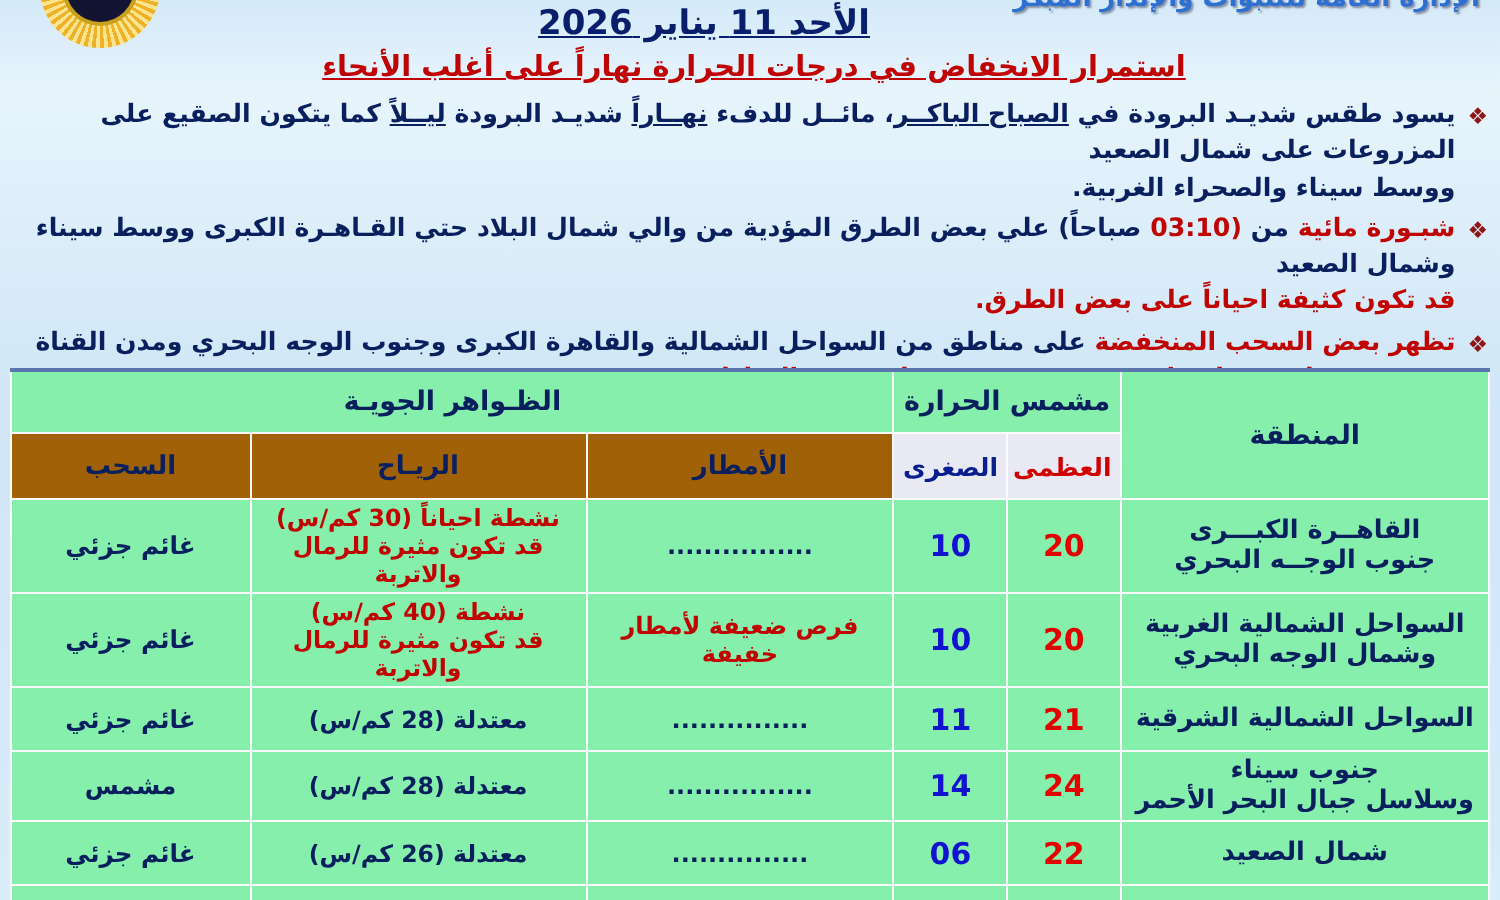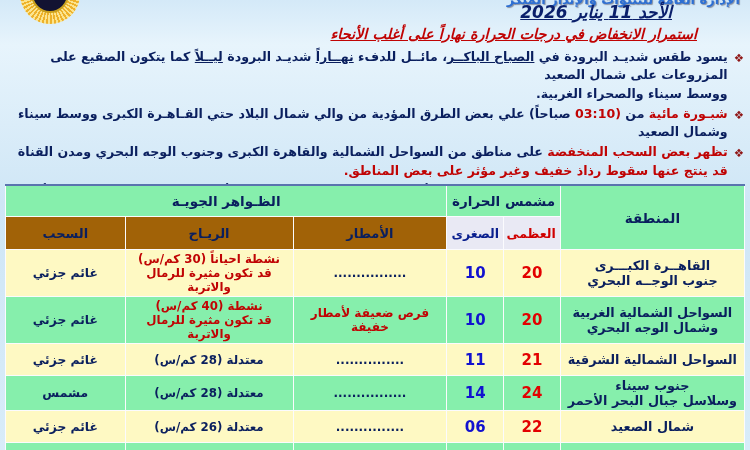--- a/index.html
+++ b/index.html
@@ -16,21 +16,21 @@
   .logo::after{
     content:"";position:absolute;inset:11px;border-radius:50%;
     background:#131332;border:2px solid #c9a01d;box-sizing:border-box;
   }
   .department{
     position:absolute;top:-8px;right:10px;white-space:nowrap;
     color:#2e6fd2;font-size:13px;font-weight:bold;
     text-shadow:1px 1px 1px rgba(70,70,90,.55);
     direction:rtl;
   }
-  .center-block{position:absolute;left:0;width:672px;direction:rtl;font-style:italic;}
+  .center-block{position:absolute;left:16px;width:672px;text-align:center;direction:rtl;}
   .date-title{top:2px;color:#0a1f6b;font-size:17px;font-weight:bold;text-decoration:underline;}
   .headline{top:26px;color:#c00404;font-size:14.5px;font-weight:bold;text-decoration:underline;padding-left:25px;}
   
   .bullets{
     position:absolute;top:48px;right:6px;left:4px;direction:rtl;
     display:flex;flex-direction:column;gap:2px;
   }
   .bullet{display:flex;gap:6px;font-size:12.6px;font-weight:bold;line-height:1.45;color:#0a1f5e;}
   .bullet .marker{color:#8f1616;font-size:11.5px;padding-top:2px;flex:0 0 auto;}
   .bullet .text{white-space:pre-wrap;}
@@ -43,21 +43,21 @@
     border-collapse:collapse;direction:rtl;table-layout:fixed;
     border:1px solid #7b90c0;border-top:2px solid #5a74ae;
   }
   .forecast-table th,.forecast-table td{
     border:1px solid #fbfbfe;padding:2px 4px;text-align:center;vertical-align:middle;
   }
   .th-group{background:#86efac;color:#0a1f5e;font-size:13.5px;font-weight:bold;height:26px;}
   .th-sub{background:#a16207;color:#0a1f5e;font-size:13px;font-weight:bold;height:28px;}
   .th-max{background:#e9e9f4;color:#d00000;font-size:12.5px;font-weight:bold;}
   .th-min{background:#e9e9f4;color:#0a1f8e;font-size:12.5px;font-weight:bold;}
-  tr.row-odd td{background:#fef9c3;}
+  tr.row-odd td{background:#86efac;}
   tr.row-even td{background:#86efac;}
   td.cell-region{color:#0a1f5e;font-size:12.8px;font-weight:bold;white-space:pre-line;height:27px;}
   td.cell-max{color:#e30000;font-size:15px;font-weight:bold;}
   td.cell-min{color:#1212cf;font-size:15px;font-weight:bold;}
   td.cell-rain{color:#0a1f5e;font-size:12px;font-weight:bold;}
   td.cell-rain.red{color:#c00404;}
   td.cell-wind{color:#0a1f5e;font-size:11.8px;font-weight:bold;white-space:pre-line;}
   td.cell-wind.red{color:#c00404;}
   td.cell-clouds{color:#0a1f5e;font-size:12.3px;font-weight:bold;}
 </style>
@@ -73,21 +73,21 @@
 
 <div class="bullets" id="bullet-list">
     <div class="bullet">
       <span class="marker">❖</span>
       <div class="text"><span class="seg-navy">يسود طقس شديـد البرودة في </span><span class="seg-navy seg-u">الصباح الباكــر</span><span class="seg-navy">، مائــل للدفء </span><span class="seg-navy seg-u">نهــاراً</span><span class="seg-navy"> شديـد البرودة </span><span class="seg-navy seg-u">ليــلاً</span><span class="seg-navy"> كما يتكون الصقيع على المزروعات على شمال الصعيد
 ووسط سيناء والصحراء الغربية.</span></div>
     </div>
     <div class="bullet">
       <span class="marker">❖</span>
       <div class="text"><span class="seg-red">شبـورة مائية </span><span class="seg-navy">من </span><span class="seg-red">(03:10</span><span class="seg-navy"> صباحاً) علي بعض الطرق المؤدية من والي شمال البلاد حتي القـاهـرة الكبرى ووسط سيناء  وشمال الصعيد
-</span></div>
+</span><span class="seg-red">قد تكون كثيفة احياناً على بعض الطرق.</span></div>
     </div>
     <div class="bullet">
       <span class="marker">❖</span>
       <div class="text"><span class="seg-red">تظهر بعض السحب المنخفضة</span><span class="seg-navy"> على مناطق من السواحل الشمالية والقاهرة الكبرى وجنوب الوجه البحري ومدن القناة
 </span><span class="seg-red">قد ينتج عنها سقوط رذاذ خفيف وغير مؤثر على بعض المناطق.</span></div>
     </div>
     <div class="bullet">
       <span class="marker">❖</span>
       <div class="text"><span class="seg-navy">البحر المتوسط: معتدل: </span><span class="seg-red">مضطرب</span><span class="seg-navy">&nbsp;&nbsp;&nbsp;&nbsp;&nbsp;&nbsp;&nbsp;&nbsp;&nbsp;&nbsp;</span><span class="seg-navy">ارتفاع الأمواج: </span><span class="seg-red">(3:2) متر</span><span class="seg-navy">&nbsp;&nbsp;&nbsp;&nbsp;&nbsp;&nbsp;&nbsp;&nbsp;&nbsp;&nbsp;&nbsp;&nbsp;</span><span class="seg-navy">البحر الأحمر: معتدل</span><span class="seg-navy">&nbsp;&nbsp;&nbsp;&nbsp;&nbsp;&nbsp;&nbsp;&nbsp;&nbsp;&nbsp;&nbsp;&nbsp;</span><span class="seg-navy">ارتفاع الأمواج: </span><span class="seg-red">(1.5 : 2) متر</span></div>
     </div>

